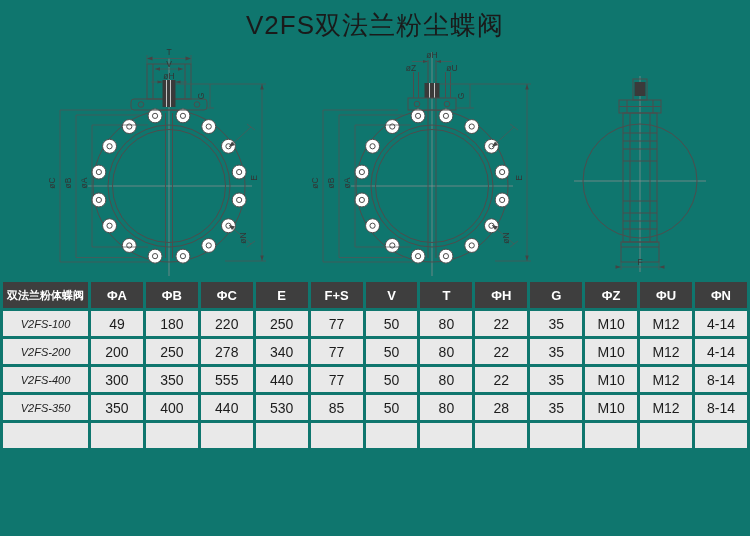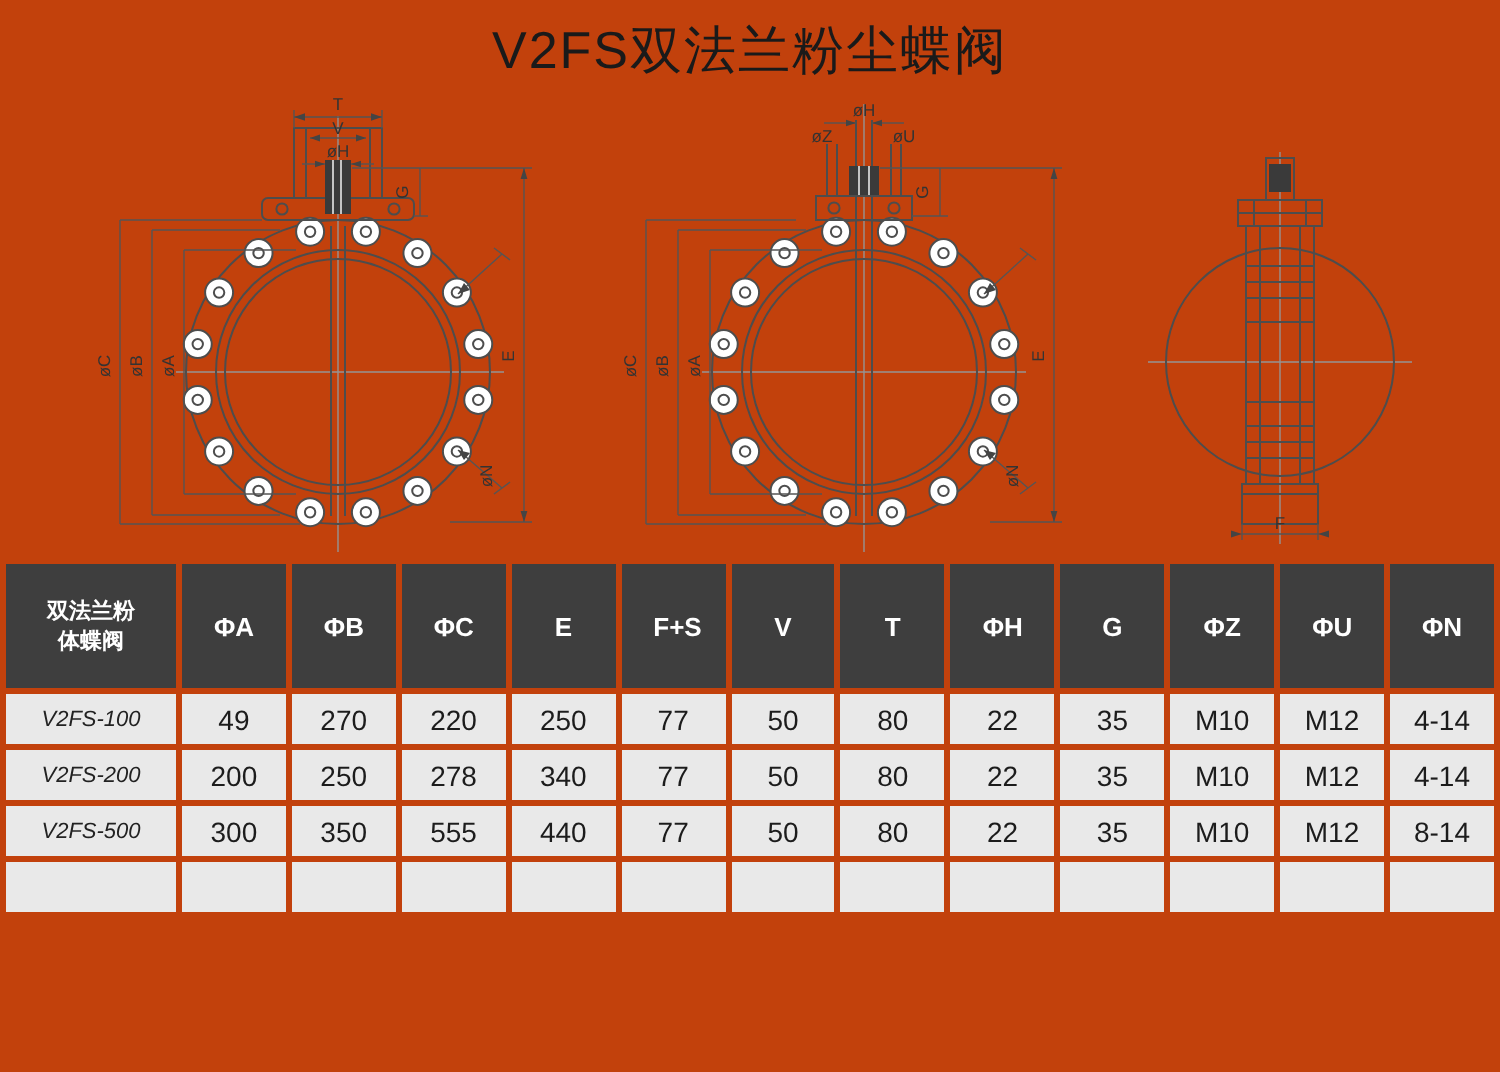--- a/index.html
+++ b/index.html
@@ -1,27 +1,27 @@
 <!DOCTYPE html>
 <html><head>
 <meta charset="utf-8">
 <style>
   html,body{margin:0;padding:0;background:#fff;}
-  #page{position:relative;width:750px;height:536px;background:#c2410c;overflow:hidden;
+  #page{position:relative;width:750px;height:536px;background:#0f766e;overflow:hidden;
         font-family:"Liberation Sans",sans-serif;}
   #title{position:absolute;top:8px;left:0;width:750px;text-align:center;
          font-size:26px;font-weight:400;color:#1a1a1a;letter-spacing:1px;}
   #drawings{position:absolute;top:0;left:0;}
   #watermark{position:absolute;top:228px;left:150px;width:460px;
              font-size:54px;font-weight:400;color:#c6c6c6;opacity:.75;
              letter-spacing:13px;white-space:nowrap;z-index:5;}
   #spec-table{position:absolute;top:279px;left:0;width:750px;
               border-collapse:separate;border-spacing:3px;table-layout:fixed;z-index:6;}
   #spec-table th{background:#3e3e3e;color:#fff;font-size:13px;font-weight:bold;
-                 height:26px;text-align:center;padding:16px;}
+                 height:26px;text-align:center;padding:0;}
   #spec-table th.model-h{font-size:11px;}
   #spec-table td{background:#e9e9e9;color:#1c1c1c;font-size:14px;height:25px;
                  text-align:center;padding:0;}
   #spec-table td.model{font-size:11px;color:#222;font-style:italic;}
   svg text{font-family:"Liberation Sans",sans-serif;font-size:8.5px;fill:#333;}
   .stroke{stroke:#4d4d4d;stroke-width:1;fill:none;}
   .cl{stroke:#949494;stroke-width:.7;fill:none;}
   .dim{stroke:#555;stroke-width:.7;fill:none;}
   .arr{fill:#444;stroke:none;}
 </style>
@@ -338,21 +338,21 @@
           <th>ΦZ</th>
           <th>ΦU</th>
           <th>ΦN</th>
         </tr>
     </thead>
     <tbody>
 
     <tr>
           <td class="model">V2FS-100</td>
           <td>49</td>
-          <td>270</td>
+          <td>180</td>
           <td>220</td>
           <td>250</td>
           <td>77</td>
           <td>50</td>
           <td>80</td>
           <td>22</td>
           <td>35</td>
           <td>M10</td>
           <td>M12</td>
           <td>4-14</td>
@@ -366,35 +366,50 @@
           <td>77</td>
           <td>50</td>
           <td>80</td>
           <td>22</td>
           <td>35</td>
           <td>M10</td>
           <td>M12</td>
           <td>4-14</td>
         </tr>
         <tr>
-          <td class="model">V2FS-500</td>
+          <td class="model">V2FS-400</td>
           <td>300</td>
           <td>350</td>
           <td>555</td>
           <td>440</td>
           <td>77</td>
           <td>50</td>
           <td>80</td>
           <td>22</td>
           <td>35</td>
           <td>M10</td>
           <td>M12</td>
           <td>8-14</td>
         </tr>
         <tr>
+          <td class="model">V2FS-350</td>
+          <td>350</td>
+          <td>400</td>
+          <td>440</td>
+          <td>530</td>
+          <td>85</td>
+          <td>50</td>
+          <td>80</td>
+          <td>28</td>
+          <td>35</td>
+          <td>M10</td>
+          <td>M12</td>
+          <td>8-14</td>
+        </tr>
+        <tr>
           <td></td>
           <td></td>
           <td></td>
           <td></td>
           <td></td>
           <td></td>
           <td></td>
           <td></td>
           <td></td>
           <td></td>

